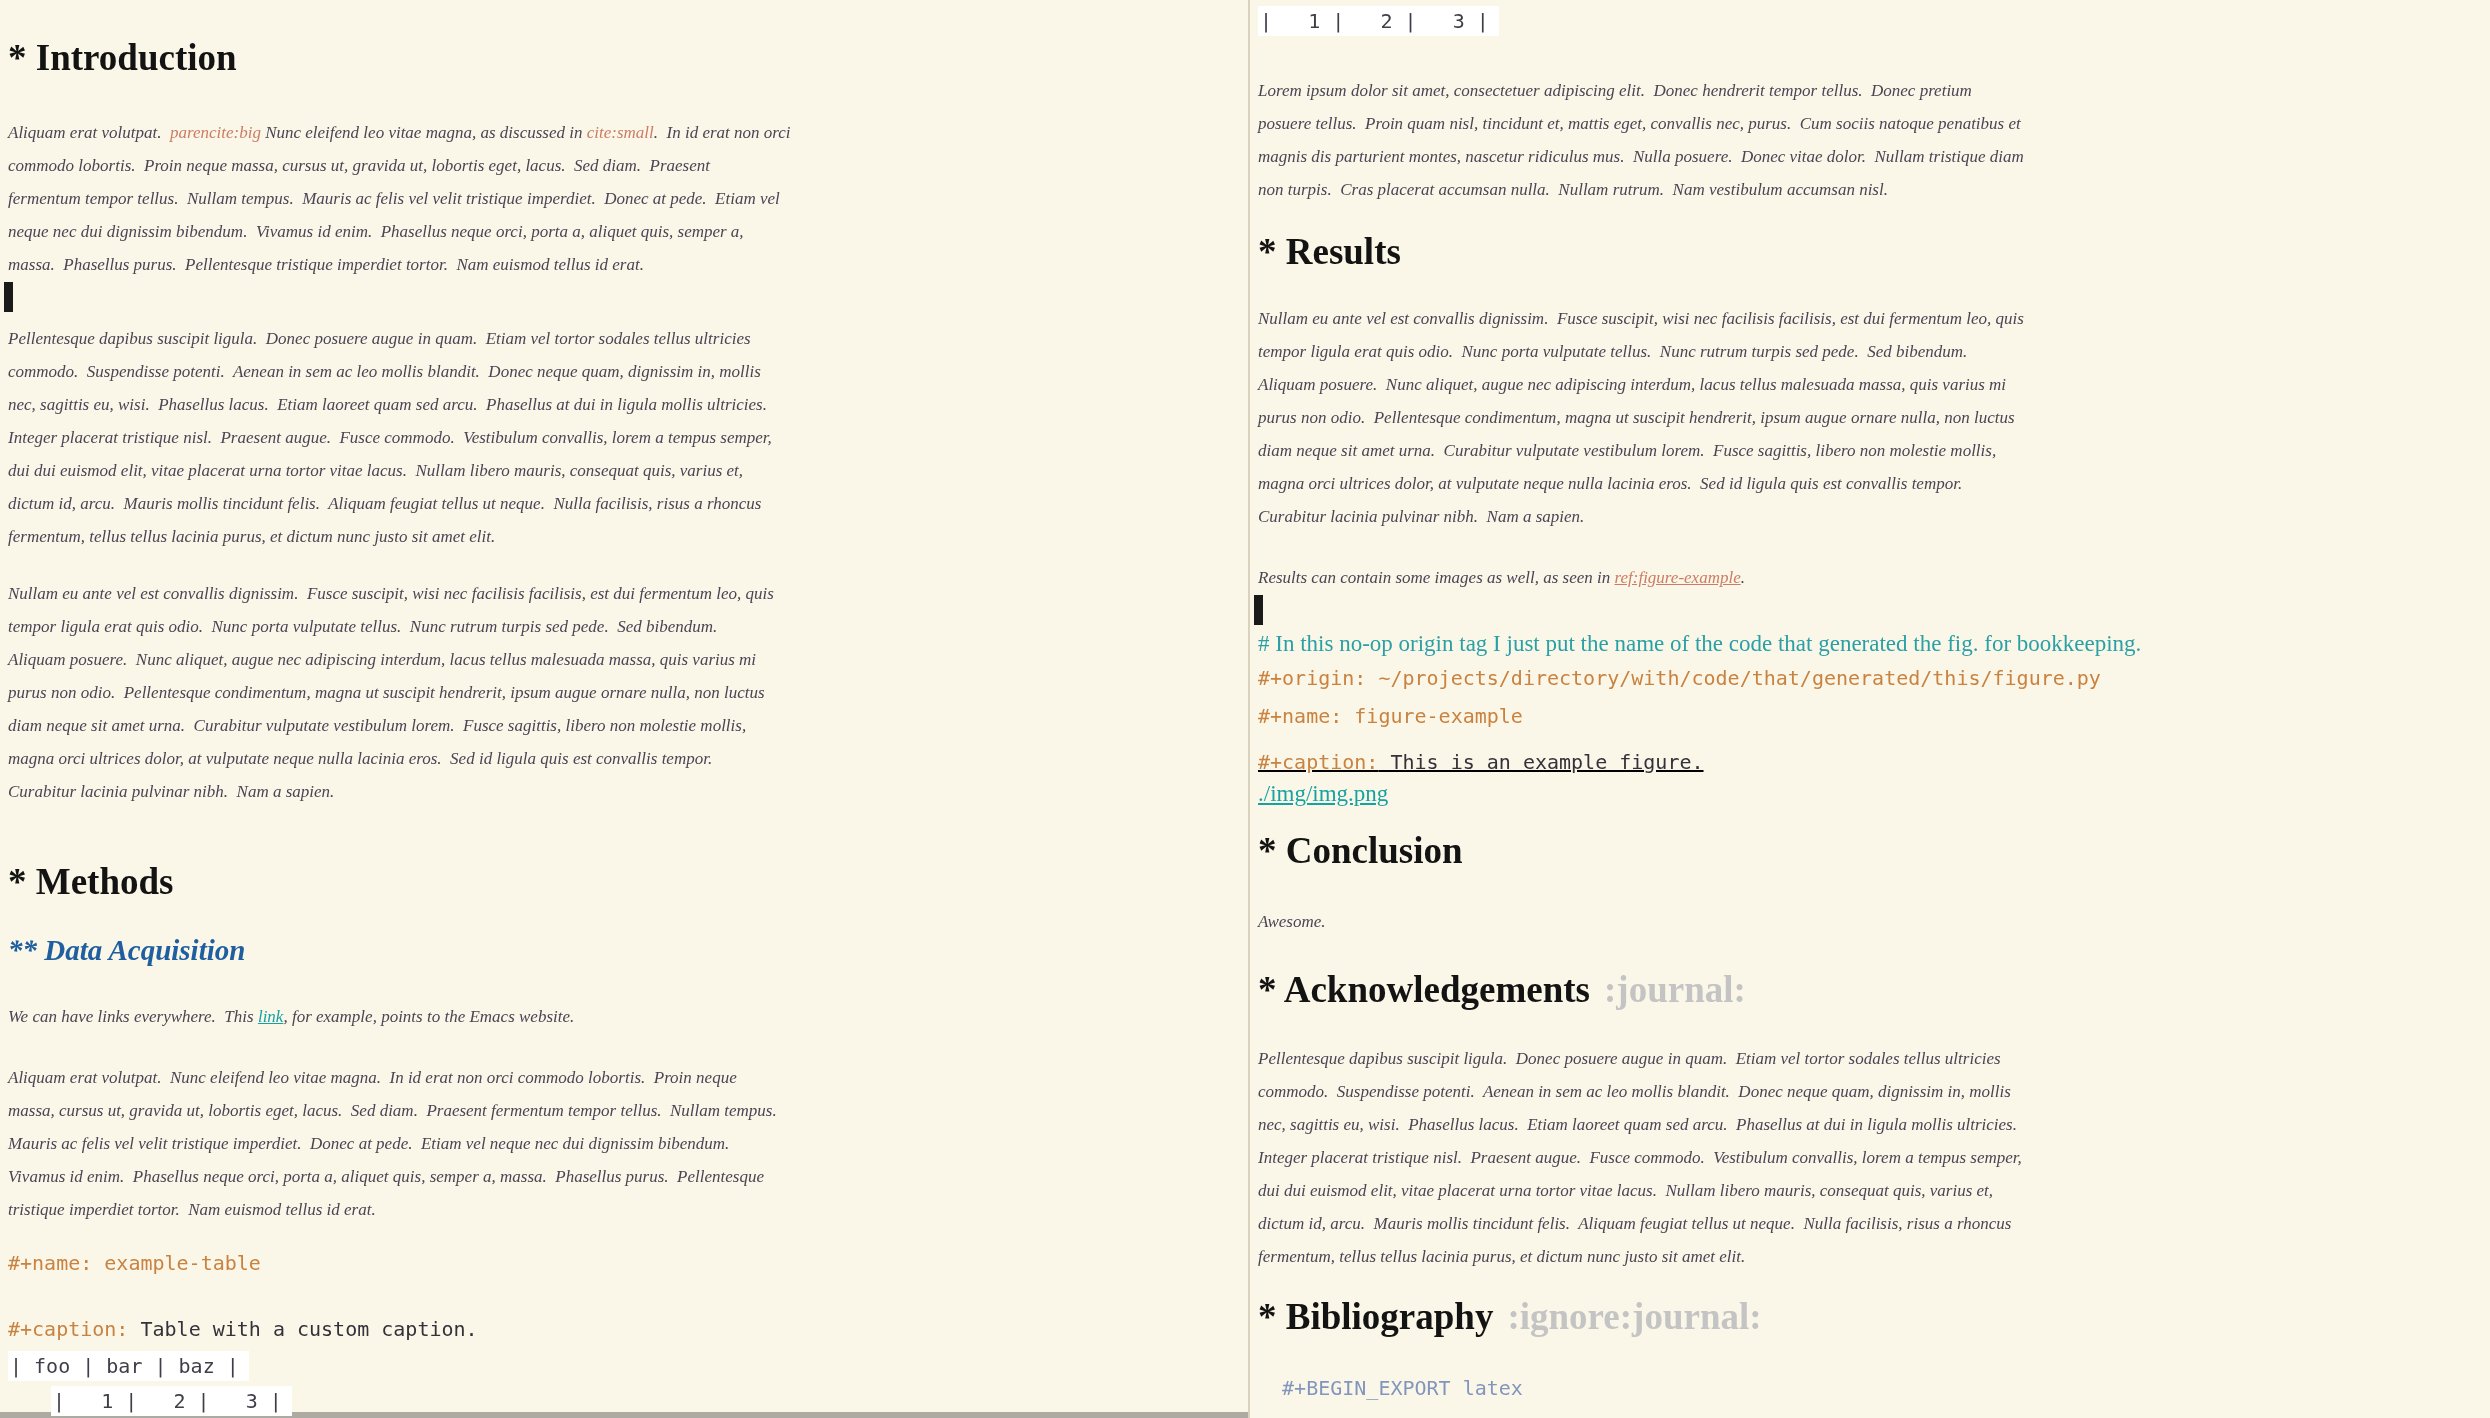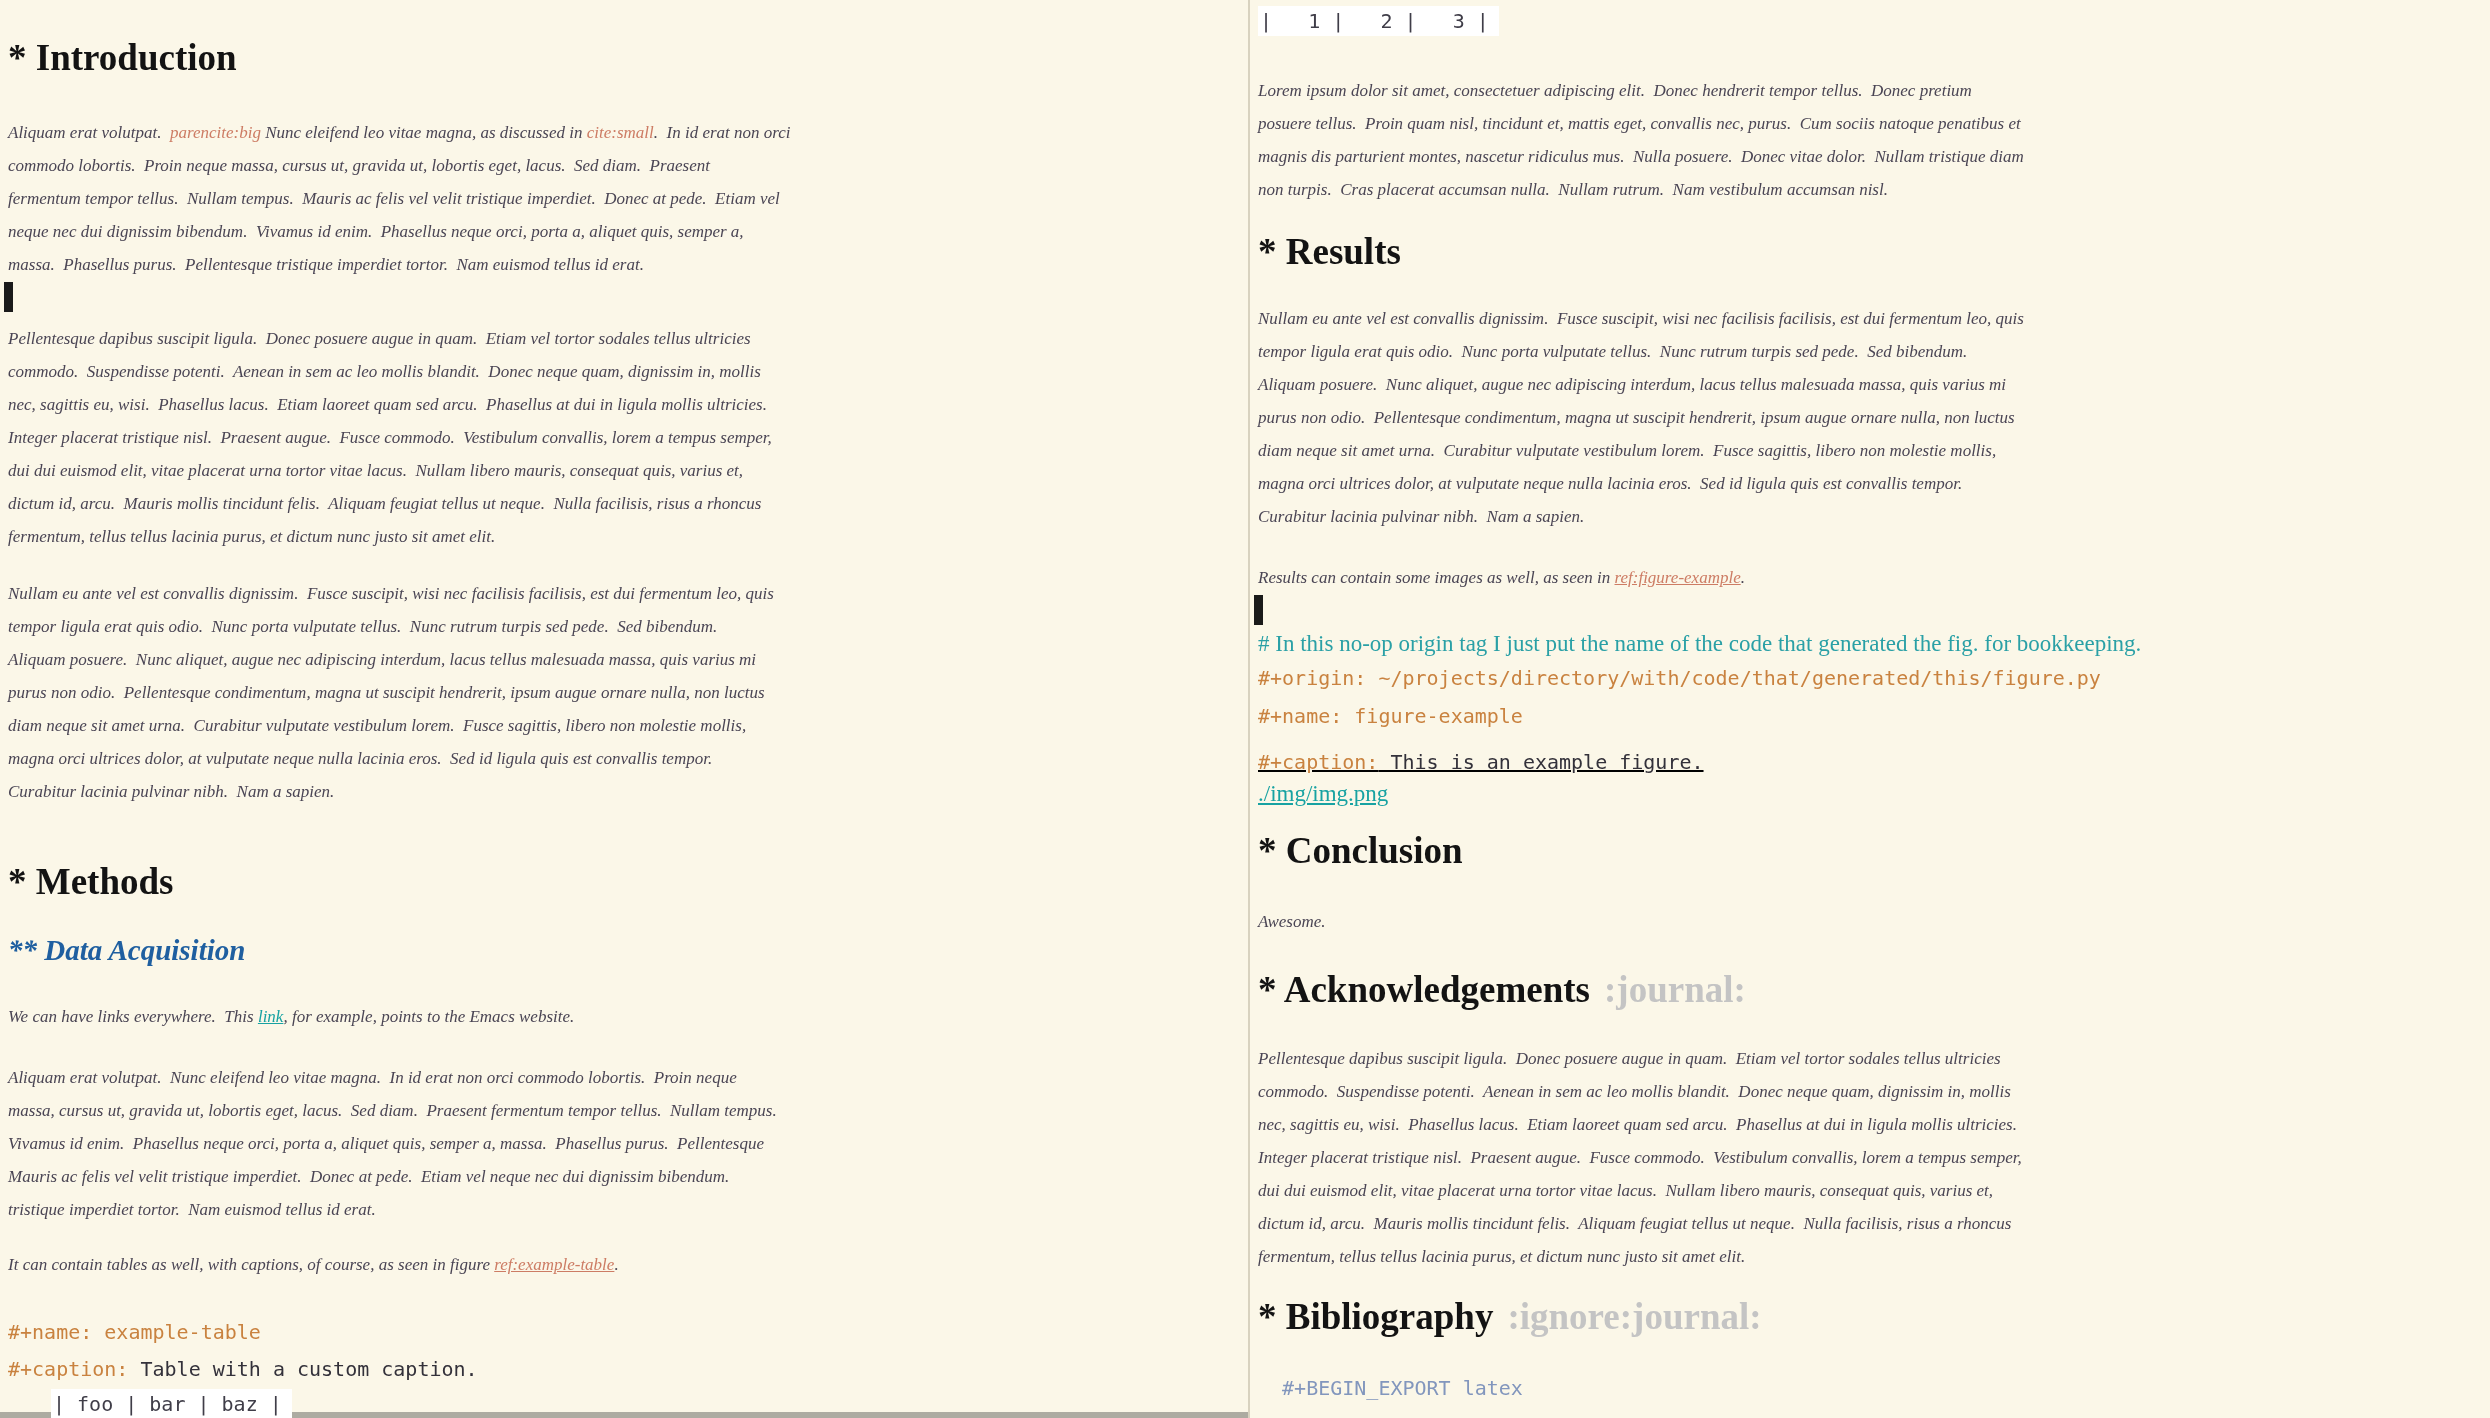--- a/index.html
+++ b/index.html
@@ -130,26 +130,23 @@
         <div class="line">Curabitur lacinia pulvinar nibh.  Nam a sapien.</div>
       </div>
       <div class="h1"><span>* Methods</span></div>
       <div class="h2">** Data Acquisition</div>
       <div class="p">
         <div class="line"><span class="seg-t">We can have links everywhere.  This </span><span class="seg-tlink">link</span><span class="seg-t">, for example, points to the Emacs website.</span></div>
       </div>
       <div class="p">
         <div class="line">Aliquam erat volutpat.  Nunc eleifend leo vitae magna.  In id erat non orci commodo lobortis.  Proin neque</div>
         <div class="line">massa, cursus ut, gravida ut, lobortis eget, lacus.  Sed diam.  Praesent fermentum tempor tellus.  Nullam tempus.</div>
+        <div class="line">Mauris ac felis vel velit tristique imperdiet.  Donec at pede.  Etiam vel neque nec dui dignissim bibendum.</div>
         <div class="line">Vivamus id enim.  Phasellus neque orci, porta a, aliquet quis, semper a, massa.  Phasellus purus.  Pellentesque</div>
-        <div class="line">Mauris ac felis vel velit tristique imperdiet.  Donec at pede.  Etiam vel neque nec dui dignissim bibendum.</div>
         <div class="line">tristique imperdiet tortor.  Nam euismod tellus id erat.</div>
-      </div>
-      <div class="p">
-        <div class="line"><span class="seg-t">It can contain tables as well, with captions, of course, as seen in figure </span><span class="seg-ref">ref:example-table</span><span class="seg-t">.</span></div>
       </div>
       <div class="mono"><span class="seg-kw">#+name: example-table</span></div>
       <div class="mono"><span class="seg-kw">#+caption:</span><span class="seg-val"> Table with a custom caption.</span></div>
       <div class="table-row"><span class="cells">| foo | bar | baz |</span></div>
       <div class="table-row"><span class="cells">|   1 |   2 |   3 |</span></div>
     </div>
   <div class="divider"></div>
   <div class="pane right" id="right-window">
       <div class="table-row"><span class="cells">|   1 |   2 |   3 |</span></div>
       <div class="p">

